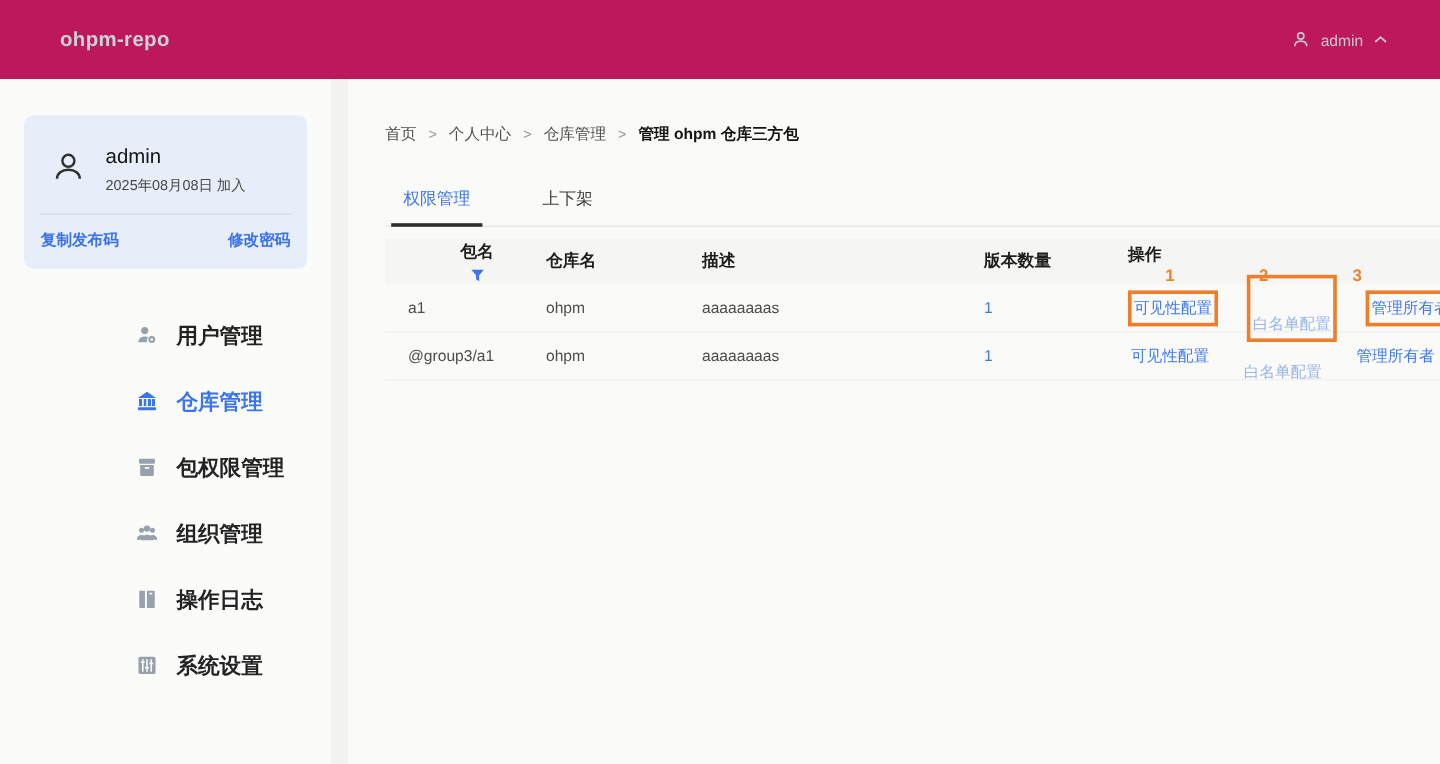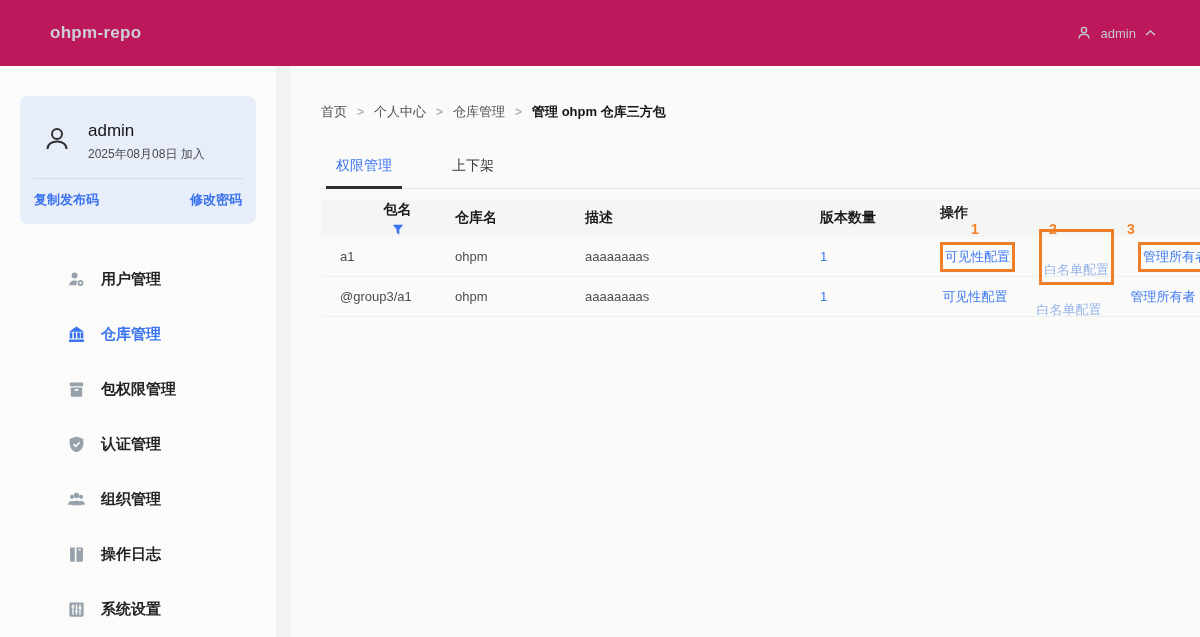--- a/index.html
+++ b/index.html
@@ -25,22 +25,22 @@
   .profile-top { display:flex; gap:16px; padding:25px 14px 0 22px; align-items:flex-start; }
   .profile-avatar { margin-top:3px; }
   .profile-name { font-size:17px; color:#141414; font-weight:500; }
   .profile-joined { font-size:12px; color:#474747; margin-top:5px; }
   .profile-divider { border-top:1px solid #d3dcea; margin:15px 13px 0; }
   .profile-links { display:flex; justify-content:space-between; padding:12px 14px 15px; }
   .profile-link { color:#3a72ee; font-size:13px; font-weight:600; cursor:pointer; }
 
   
   .menu { margin-top:28px; }
-  .menu-item { display:flex; align-items:center; gap:15px; padding-left:67px;
-    height:55px; font-size:15px; font-weight:600; color:#232323; cursor:pointer; }
+  .menu-item { display:flex; align-items:center; gap:15px; padding-left:113px;
+    height:55px; font-size:18px; font-weight:600; color:#232323; cursor:pointer; }
   .menu-item .mi-icon { color:#97a1ac; display:flex; }
   .menu-item.active { color:#3b74f1; }
   .menu-item.active .mi-icon { color:#3b74f1; }
 
   
   .breadcrumb { display:flex; align-items:center; gap:10px; font-size:13px; color:#4e4e4e;text-align:right; }
   .crumb { cursor:pointer; }
   .crumb-sep { color:#9a9a9a; font-size:12px; }
   .crumb-current { color:#141414; font-weight:700; }
 
@@ -154,29 +154,20 @@
           <svg width="19" height="19" viewBox="0 0 20 20" fill="currentColor">
             <rect x="3" y="2.5" width="14" height="4.2" rx="1"></rect>
             <path d="M4 8h12v8.5a1 1 0 0 1-1 1H5a1 1 0 0 1-1-1zm4 1.6v1.6h4V9.6z" fill-rule="evenodd"></path>
           </svg>
         </span>
         <span>包权限管理</span>
       </div>
       <div class="menu-item">
         <span class="mi-icon">
           <svg width="19" height="19" viewBox="0 0 20 20" fill="currentColor">
-            <path d="M10 1.5l7.2 2.6v5.2c0 4.6-3 7.6-7.2 8.9-4.2-1.3-7.2-4.3-7.2-8.9V4.1z"></path>
-            <polyline points="6.8,9.6 9.2,12 13.4,7.6" fill="none" stroke="#fbfbfa" stroke-width="1.7"></polyline>
-          </svg>
-        </span>
-        <span>认证管理</span>
-      </div>
-      <div class="menu-item">
-        <span class="mi-icon">
-          <svg width="19" height="19" viewBox="0 0 20 20" fill="currentColor">
             <circle cx="5.2" cy="7.2" r="2.2"></circle>
               <circle cx="14.8" cy="7.2" r="2.2"></circle>
               <circle cx="10" cy="5.8" r="2.8"></circle>
             <path d="M1 15.5c0-2.4 1.8-4 4.2-4 .9 0 1.8.2 2.4.7-1.2 1-1.9 2.2-1.9 3.3zm18 0c0-2.4-1.8-4-4.2-4-.9 0-1.8.2-2.4.7 1.2 1 1.9 2.2 1.9 3.3z"></path>
             <path d="M4.7 16c0-2.9 2.3-4.8 5.3-4.8s5.3 1.9 5.3 4.8z"></path>
           </svg>
         </span>
         <span>组织管理</span>
       </div>
       <div class="menu-item">

